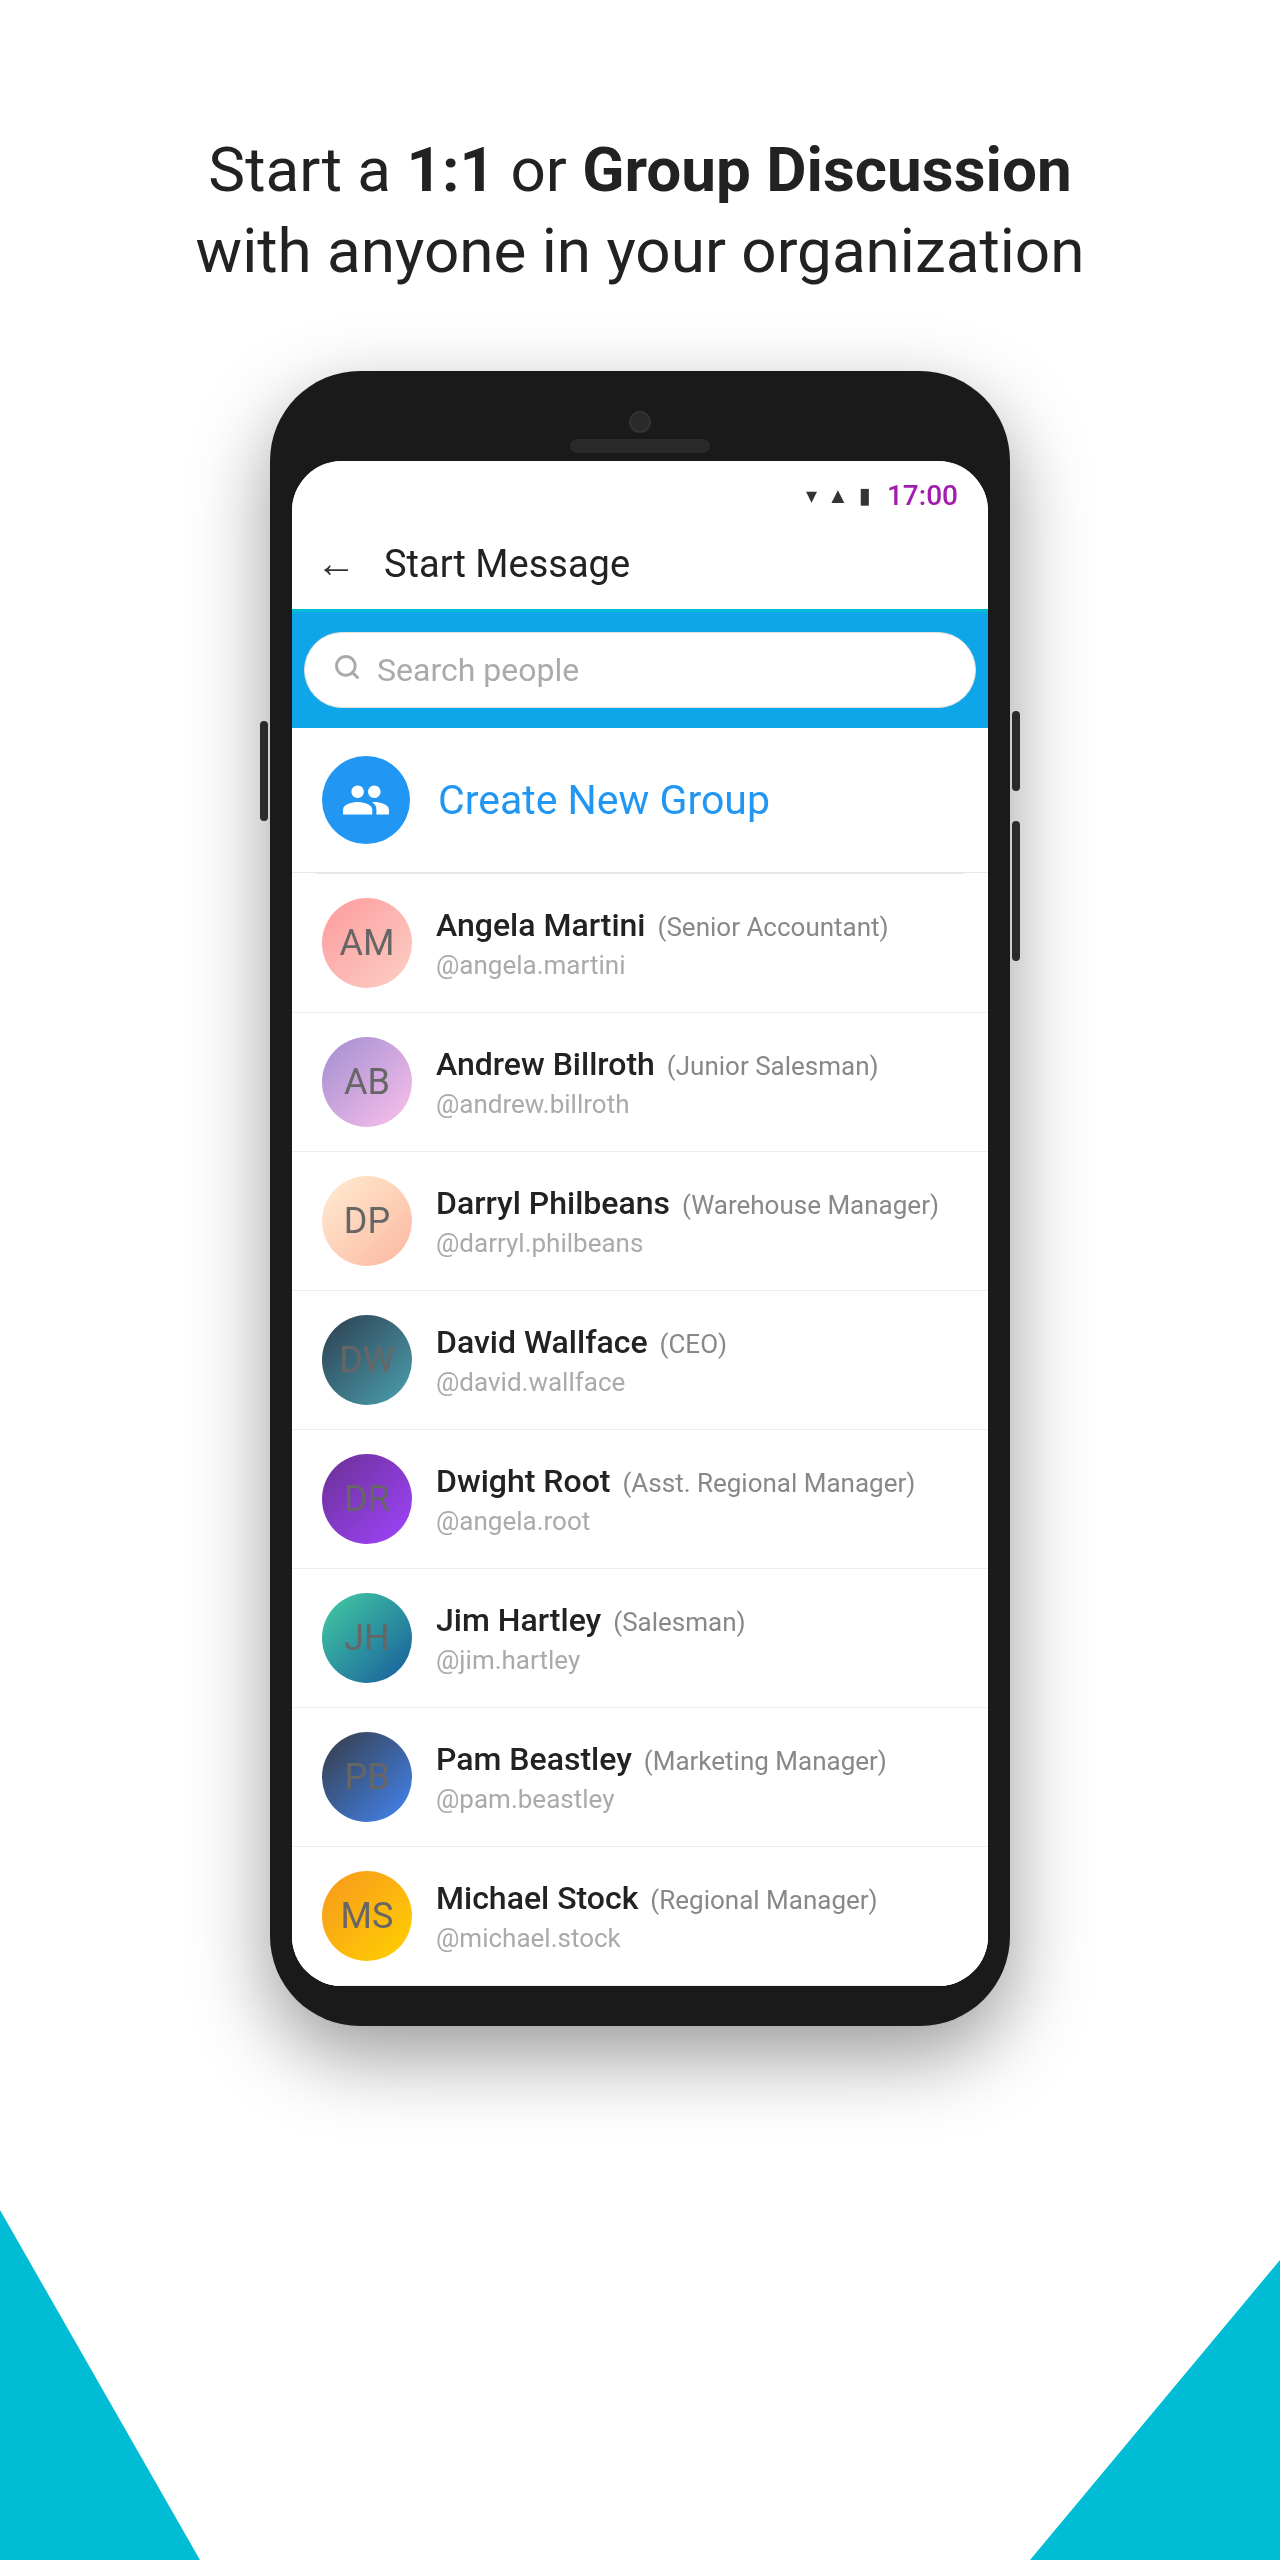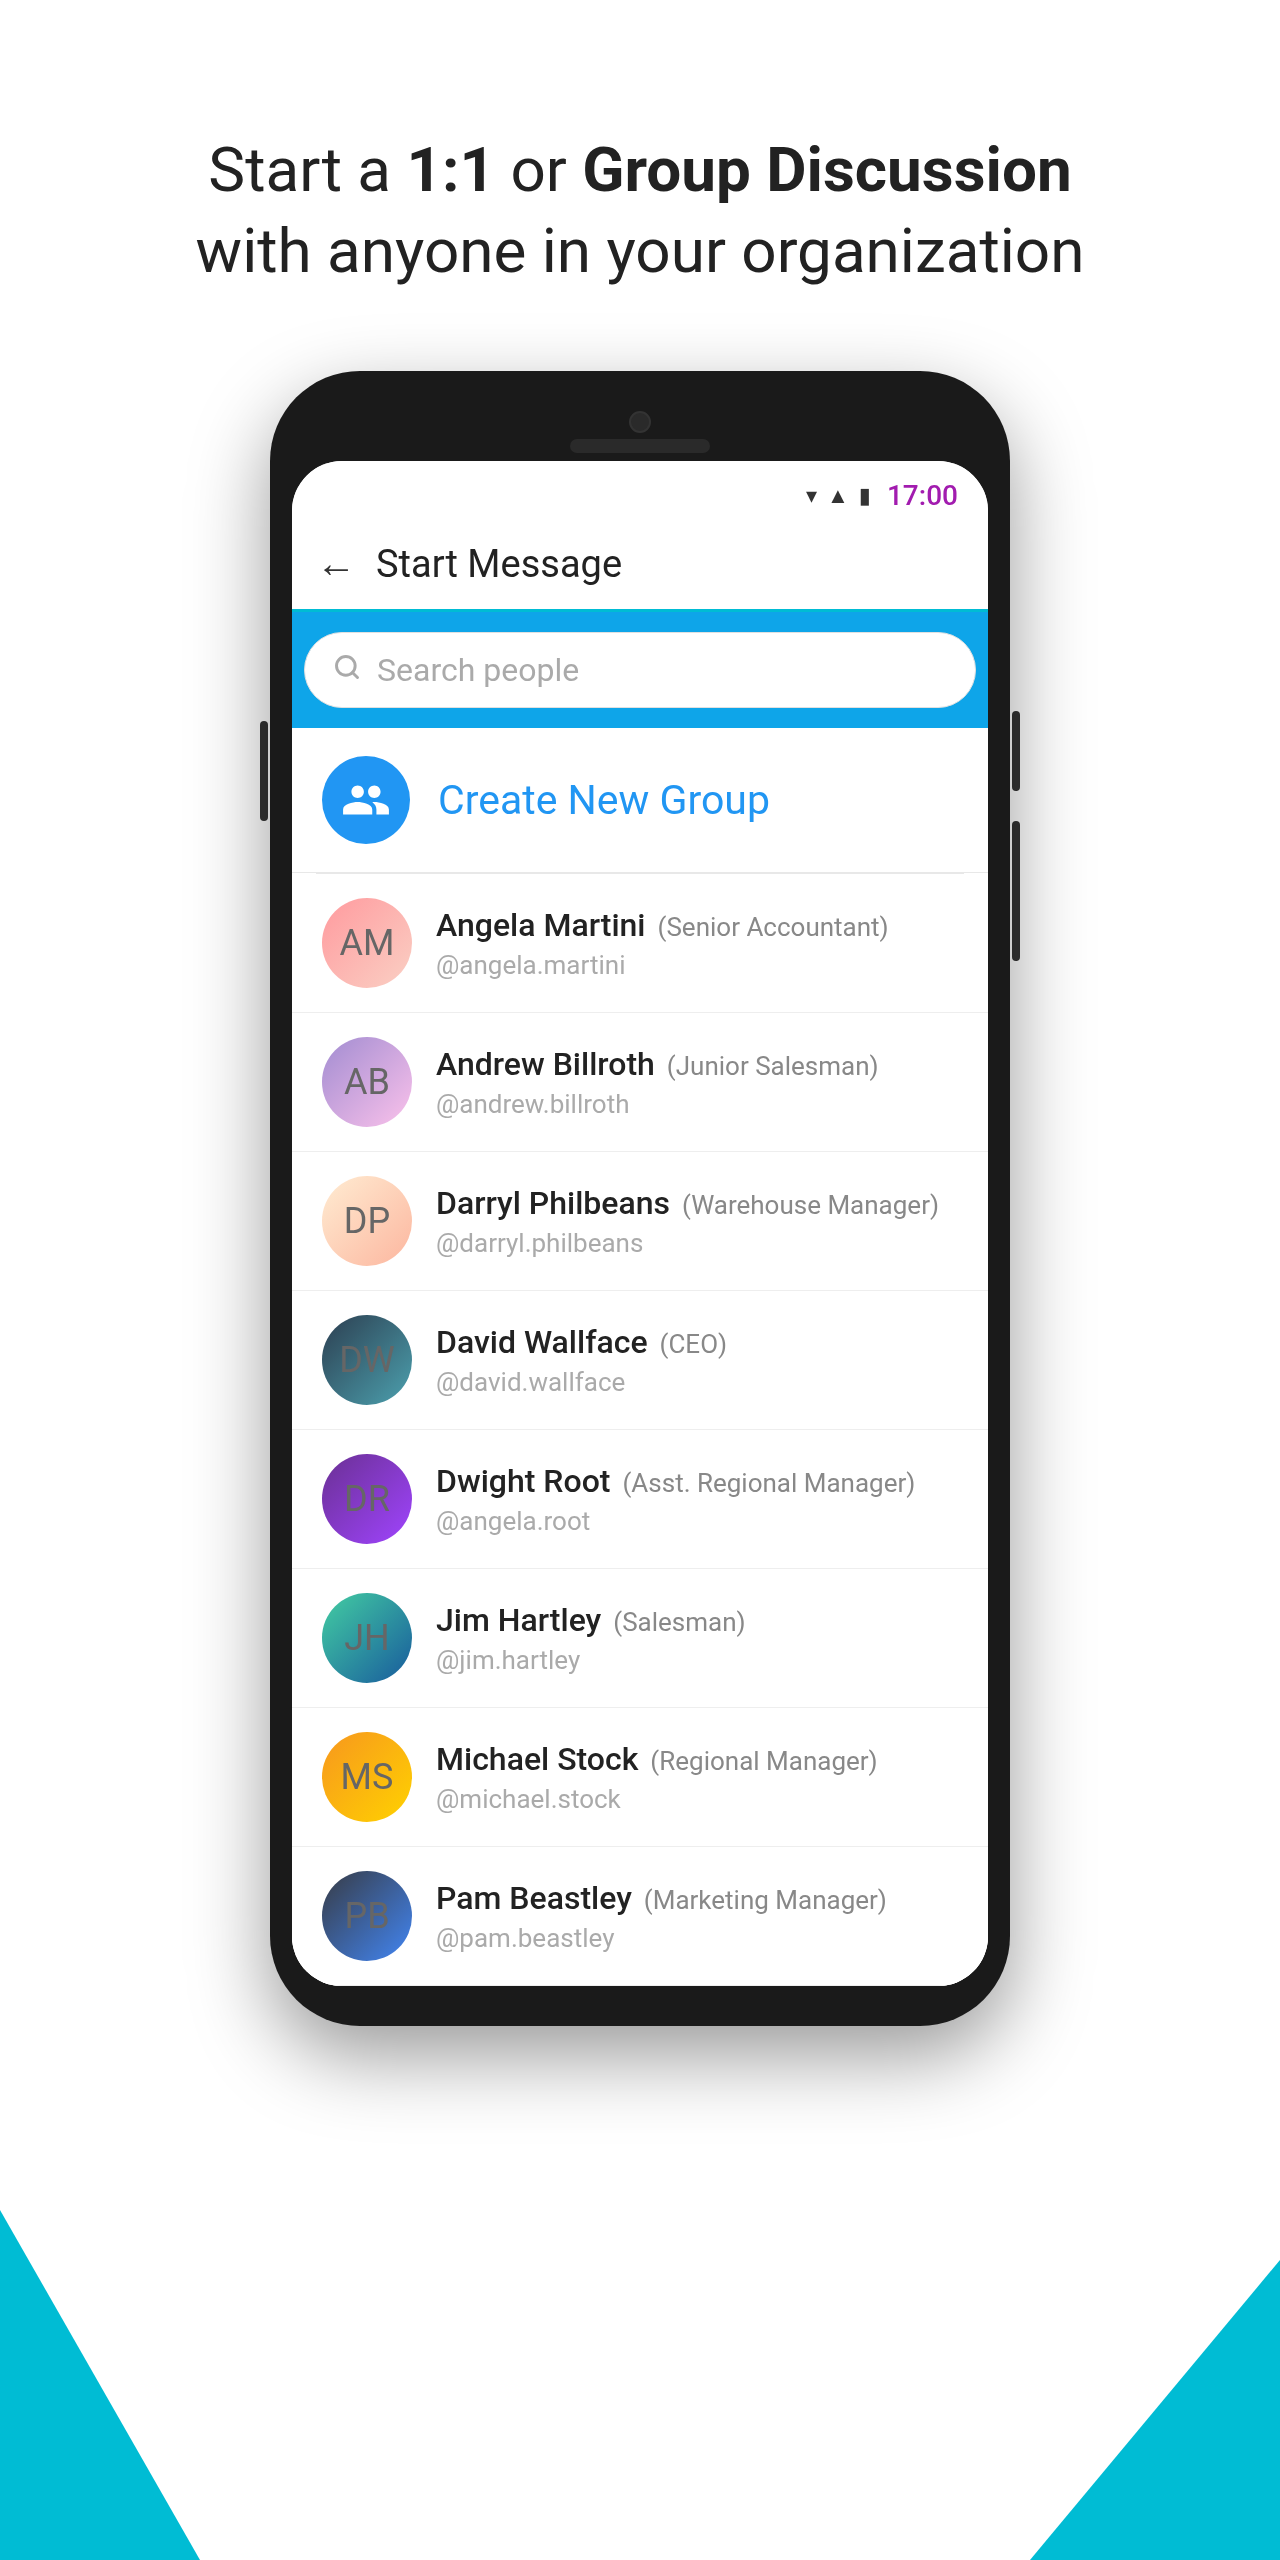--- a/index.html
+++ b/index.html
@@ -160,20 +160,21 @@
       font-size: 40px;
       color: #333;
       margin-right: 20px;
       cursor: pointer;
     }
 
     .header-title {
       font-size: 38px;
       font-weight: 400;
       color: #222;
+      margin-left: 8px;
     }
 
     
     .search-container {
       background: #0ea5e9;
       padding: 20px 12px;
     }
 
     .search-bar {
       background: #ffffff;
@@ -456,37 +457,37 @@
                 <div class="person-avatar avatar-6">JH</div>
                 <div class="person-info">
                   <div class="person-name-row">
                     <span class="person-name">Jim Hartley</span>
                     <span class="person-role">(Salesman)</span>
                   </div>
                   <div class="person-username">@jim.hartley</div>
                 </div>
               </div>
               <div class="person-item">
+                <div class="person-avatar avatar-8">PB</div>
+                <div class="person-info">
+                  <div class="person-name-row">
+                    <span class="person-name">Pam Beastley</span>
+                    <span class="person-role">(Marketing Manager)</span>
+                  </div>
+                  <div class="person-username">@pam.beastley</div>
+                </div>
+              </div>
+              <div class="person-item">
                 <div class="person-avatar avatar-7">MS</div>
                 <div class="person-info">
                   <div class="person-name-row">
                     <span class="person-name">Michael Stock</span>
                     <span class="person-role">(Regional Manager)</span>
                   </div>
                   <div class="person-username">@michael.stock</div>
-                </div>
-              </div>
-              <div class="person-item">
-                <div class="person-avatar avatar-8">PB</div>
-                <div class="person-info">
-                  <div class="person-name-row">
-                    <span class="person-name">Pam Beastley</span>
-                    <span class="person-role">(Marketing Manager)</span>
-                  </div>
-                  <div class="person-username">@pam.beastley</div>
                 </div>
               </div>
             </div>
 
         </div>
       </div>
     </div>
 
     <div class="phone-side-btn-right"></div>
     <div class="phone-side-btn-right-2"></div>

